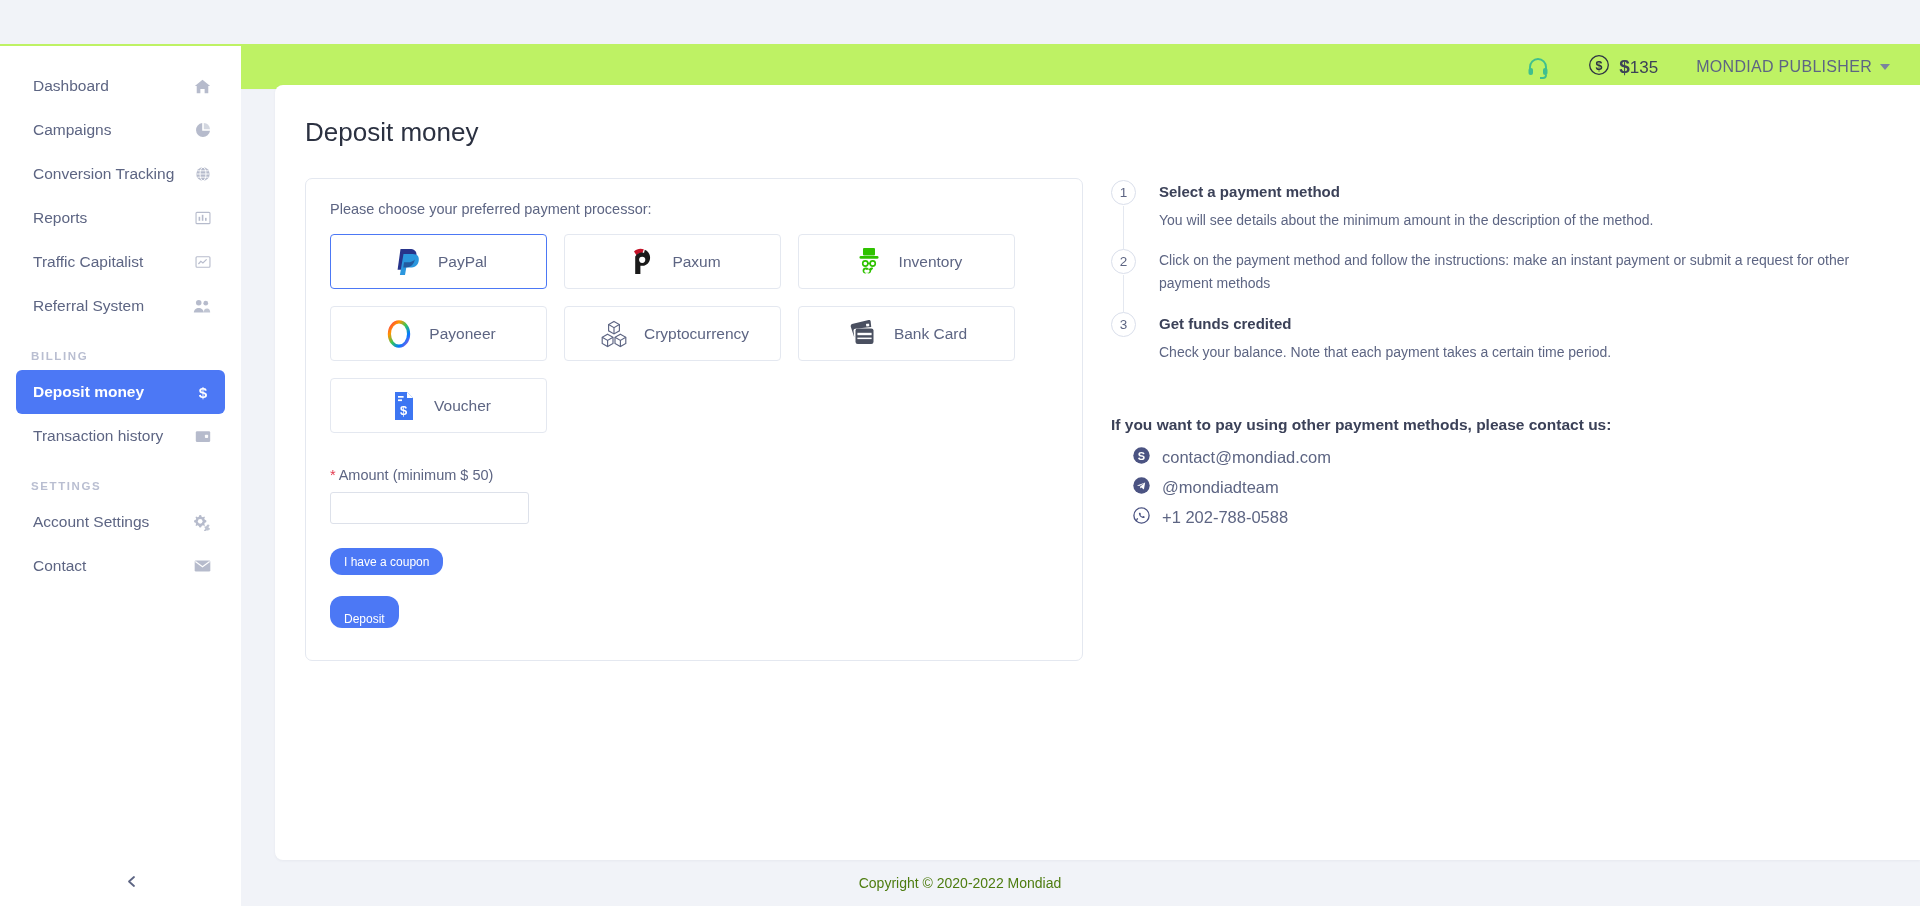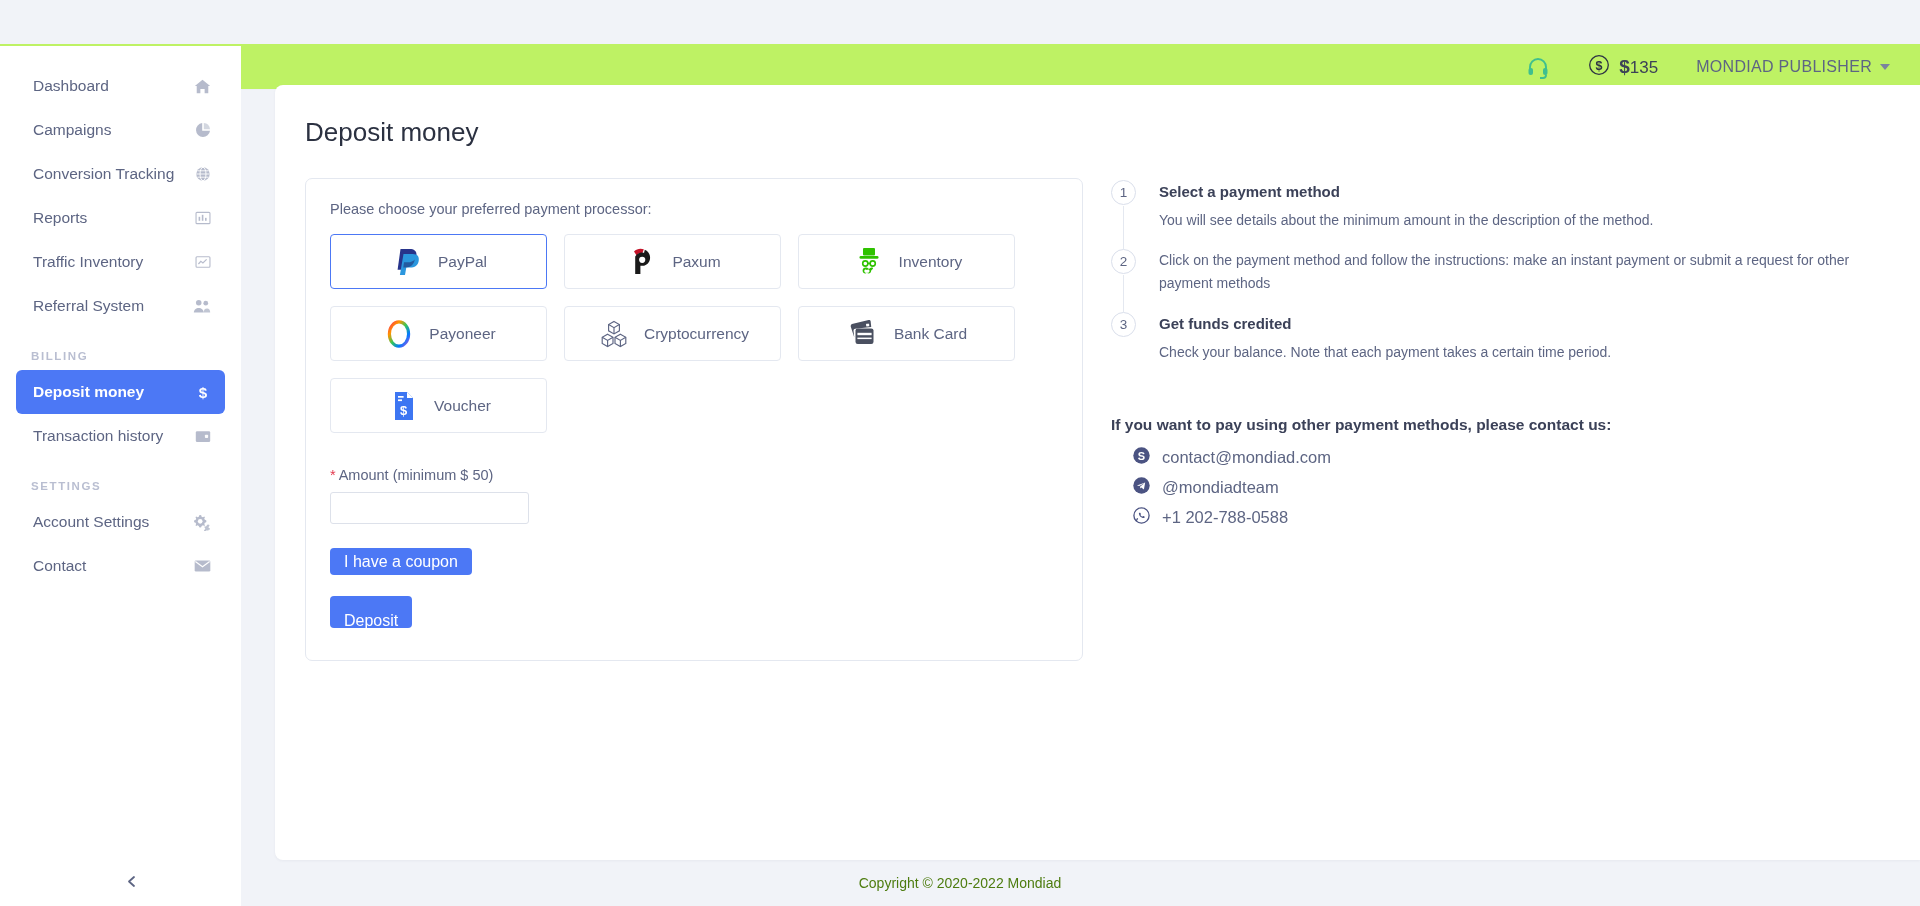--- a/index.html
+++ b/index.html
@@ -130,24 +130,24 @@
   .req { color: #e2384d; margin-right: 3px; }
   .amount-input {
     margin-top: 9px;
     width: 199px; height: 32px;
     border: 1px solid #dde1ea; border-radius: 3px;
     font-family: "Liberation Sans", sans-serif;
     font-size: 14px; color: #3c4257; padding: 0 8px;
     background: #fff;
   }
   .btn {
-    border: none; border-radius: 4px;
+    border: none; border-radius: 12px;
     background: #4c78f5; color: #fff;
     font-family: "Liberation Sans", sans-serif;
-    font-size: 16px; cursor: pointer;
+    font-size: 12px; cursor: pointer;
   }
   .btn-coupon { margin-top: 24px; height: 27px; padding: 0 14px; display: block; }
   .btn-deposit { margin-top: 21px; height: 27px; padding: 16px 14px; display: block; }
 
   
   .steps-col { flex: 1; padding-left: 28px; padding-top: 2px; }
   .step {
     position: relative;
     padding-left: 48px; padding-bottom: 17px;
   }
@@ -269,21 +269,21 @@
           <svg width="16" height="16" viewBox="0 0 20 20" fill="none" stroke="#8b93ad" stroke-width="1.4">
             <rect x="1.3" y="3" width="17.4" height="14" rx="1.2"></rect>
             <rect x="4.5" y="8.5" width="2" height="5" fill="#8b93ad" stroke="none"></rect>
             <rect x="8.5" y="6" width="2" height="7.5" fill="#8b93ad" stroke="none"></rect>
             <rect x="12.5" y="9.8" width="2" height="3.7" fill="#8b93ad" stroke="none"></rect>
           </svg>
         </span>
       </div>
 
       <div class="nav-item">
-        <span class="label">Traffic Inventory</span>
+        <span class="label">Traffic Capitalist</span>
         <span class="ico">
           <svg width="16" height="16" viewBox="0 0 20 20" fill="none" stroke="#8b93ad" stroke-width="1.4">
             <rect x="1.3" y="3.5" width="17.4" height="13" rx="1.2"></rect>
             <path d="M4.3 12.5l3-3.4 2.6 2 4.6-4.4" stroke-width="1.5"></path>
           </svg>
         </span>
       </div>
 
       <div class="nav-item">
         <span class="label">Referral System</span>

